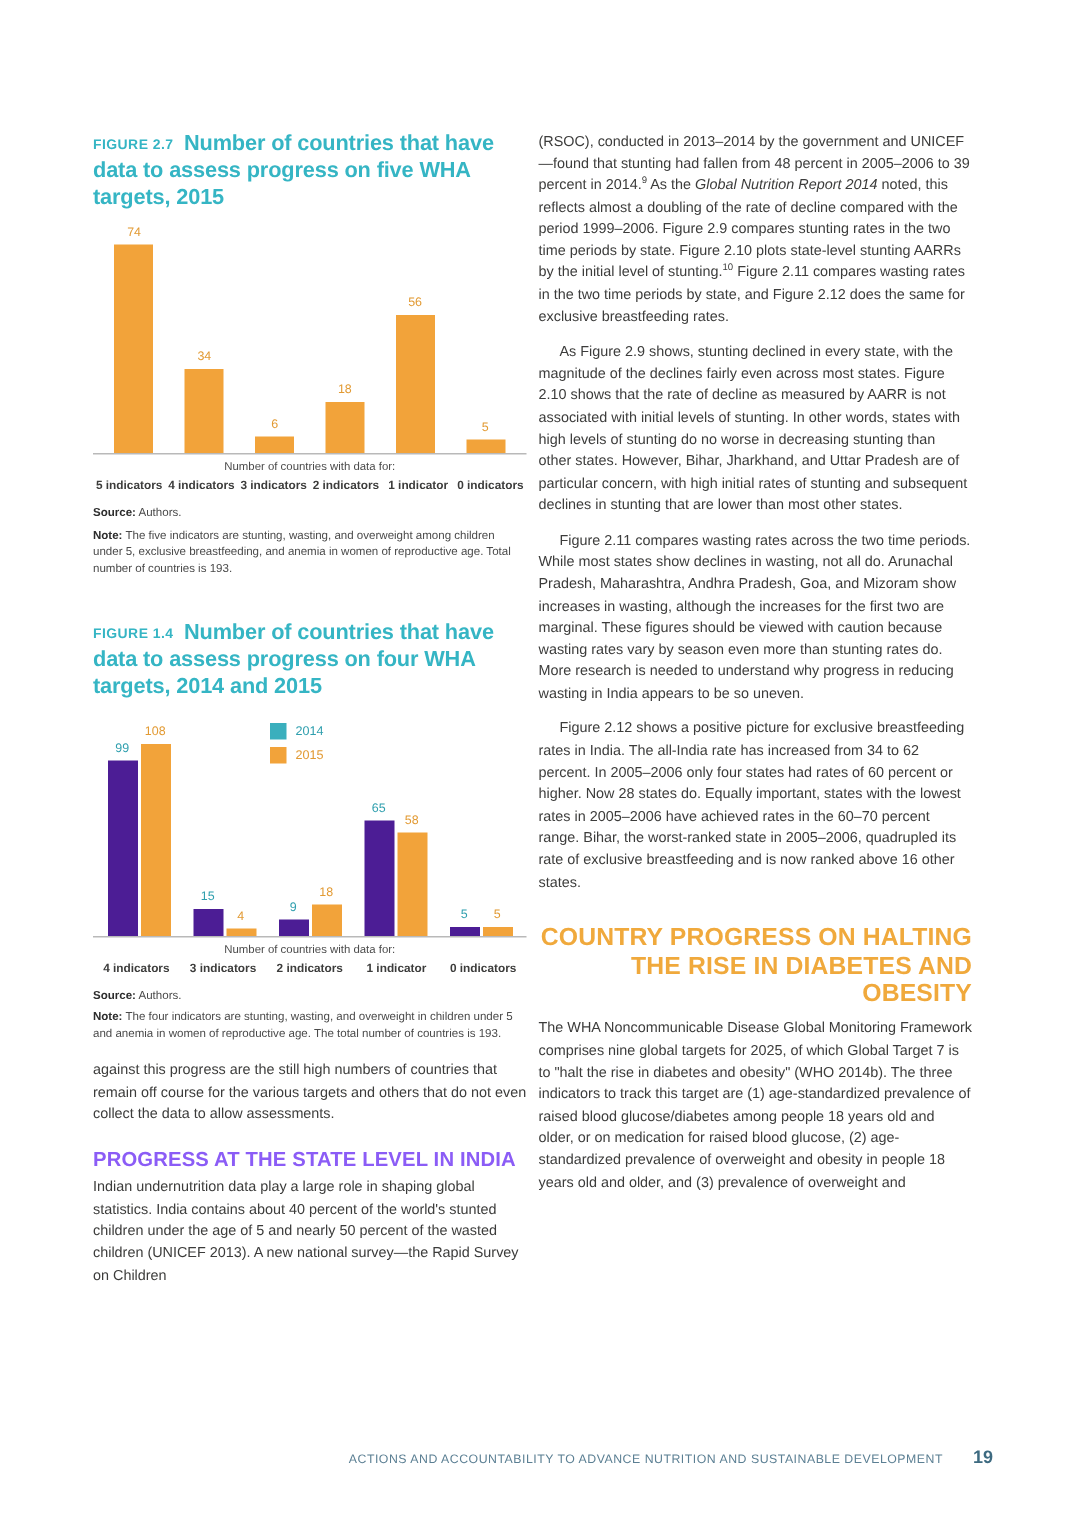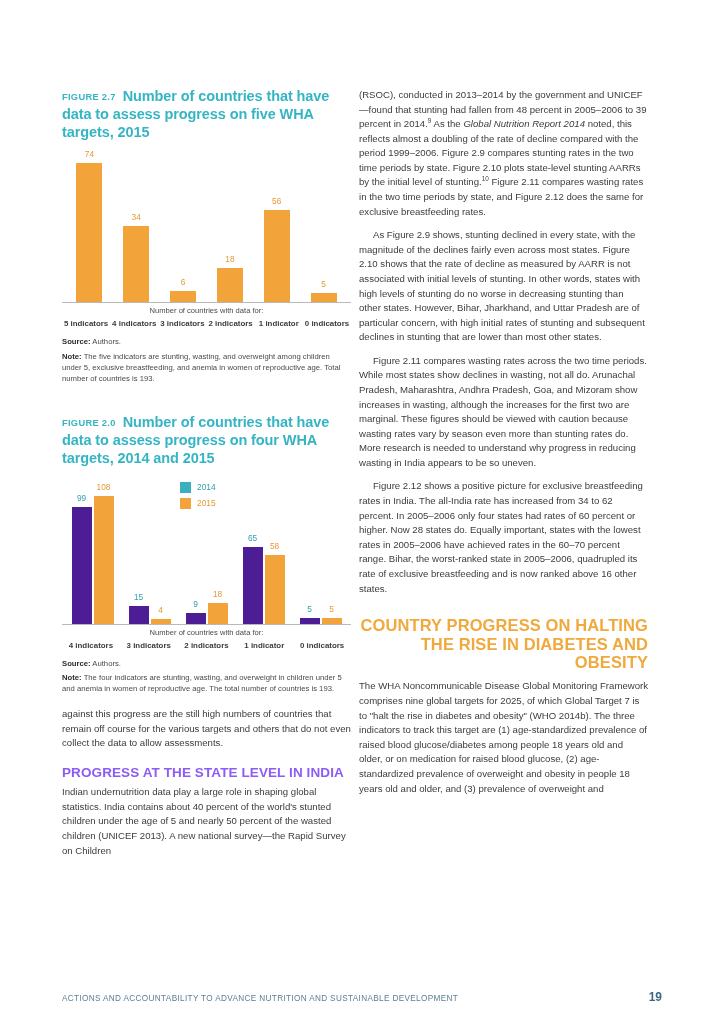--- a/index.html
+++ b/index.html
@@ -161,23 +161,23 @@
     font-weight:bold;
     letter-spacing:0.1px;
     margin:20px 0 8px 0;
     line-height:1.12;
     text-align:right;
   }
 
   
   .footer{
     position:absolute;
-    left:62px;right:62px;bottom:20px;
-    display:flex;
-    justify-content:space-between;
+    left:62px;right:62px;bottom:46px;
+    display:flex;
+    justify-content:flex-end;
     align-items:baseline;
     gap:20px;
   }
   .footer-text{
     font-size:8.2px;
     letter-spacing:0.35px;
     color:#5b7f93;
   }
   .footer-page{
     font-size:12px;
@@ -199,21 +199,21 @@
         </div>
 
         <div class="chart chart1" id="chart1">
           <div class="plot">
               <div class="grp">
                 <div class="bar" style="height: 139px;">
                   <span class="vlabel">74</span>
                 </div>
               </div>
               <div class="grp">
-                <div class="bar" style="height: 76px;">
+                <div class="bar" style="height: 56px;">
                   <span class="vlabel">34</span>
                 </div>
               </div>
               <div class="grp">
                 <div class="bar" style="height: 11px;">
                   <span class="vlabel">6</span>
                 </div>
               </div>
               <div class="grp">
                 <div class="bar" style="height: 34px;">
@@ -245,21 +245,21 @@
         <div class="srcnote">
           <p><b>Source:</b><span> Authors.</span></p>
           <p><b>Note:</b><span> The five indicators are stunting, wasting, and overweight among children under 5, exclusive breastfeeding, and anemia in women of reproductive age. Total number of countries is 193.</span></p>
         </div>
       </div>
 
       <div style="height:26px"></div>
 
       <div class="figure">
         <div class="fig-title">
-          <span class="fig-num">FIGURE 2.0</span><span>Number of countries that have data to assess progress on four WHA targets, 2014 and 2015</span>
+          <span class="fig-num">FIGURE 1.4</span><span>Number of countries that have data to assess progress on four WHA targets, 2014 and 2015</span>
         </div>
 
         <div class="chart chart2" id="chart2">
           <div class="legend">
             <div class="legend-item l2014">
               <span class="swatch"></span>
               <span class="legend-label">2014</span>
             </div>
             <div class="legend-item l2015">
               <span class="swatch"></span>

